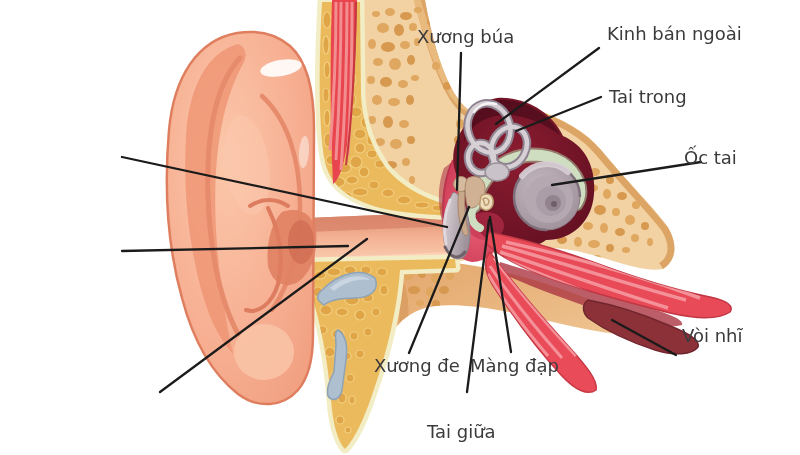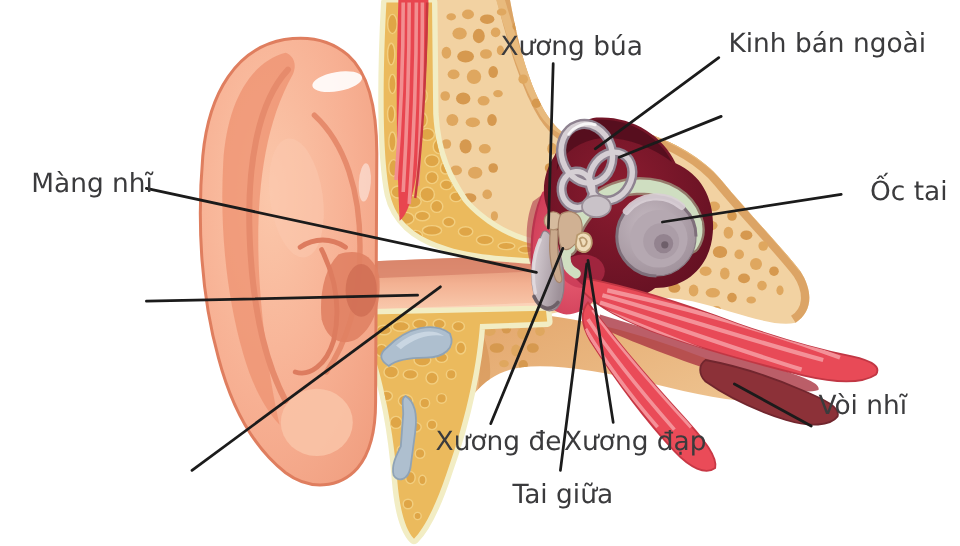--- a/index.html
+++ b/index.html
@@ -1,19 +1,19 @@
 <!DOCTYPE html>
 <html><head>
 <meta charset="utf-8">
 <style>
   html,body{margin:0;padding:0;background:#fff;}
   .stage{position:relative;width:800px;height:455px;background:#fff;overflow:hidden;
          font-family:"DejaVu Sans",sans-serif;}
   .art{position:absolute;left:0;top:0;}
-  .lbl{position:absolute;font-size:22px;line-height:1.15;font-weight:500;
+  .lbl{position:absolute;font-size:18px;line-height:1.15;font-weight:500;
        color:#3b3b3d;white-space:nowrap;letter-spacing:0;}
 </style>
 </head>
 <body>
 
 <div class="stage">
 
 <svg class="art" width="800" height="455" viewBox="0 0 800 455">
   <defs>
     <radialGradient id="gPinna" cx="40%" cy="35%" r="85%">
@@ -361,20 +361,20 @@
     <line x1="160" y1="392" x2="367" y2="239"></line>
     <line x1="409" y1="353" x2="469" y2="207"></line>
     <line x1="511" y1="352" x2="490" y2="217"></line>
     <line x1="467" y1="392" x2="489" y2="220"></line>
     <line x1="676" y1="355" x2="612" y2="320"></line>
   </g>
 </svg>
 
 <div class="lbl" style="left:417px;top:27px">Xương búa</div>
 <div class="lbl" style="left:607px;top:24px">Kinh bán ngoài</div>
-<div class="lbl" style="left:725px;top:148px">Ốc tai</div>
-<div class="lbl" style="left:26px;top:141px">Màng nhĩ</div>
-<div class="lbl" style="left:363px;top:356px">Xương đe</div>
-<div class="lbl" style="left:470px;top:356px">Xương đạp</div>
-<div class="lbl" style="left:427px;top:400px">Tai giữa</div>
+<div class="lbl" style="left:609px;top:87px">Tai trong</div>
+<div class="lbl" style="left:684px;top:148px">Ốc tai</div>
+<div class="lbl" style="left:374px;top:356px">Xương đe</div>
+<div class="lbl" style="left:470px;top:356px">Màng đạp</div>
+<div class="lbl" style="left:427px;top:422px">Tai giữa</div>
 <div class="lbl" style="left:682px;top:326px">Vòi nhĩ</div>
 
 </div>
 
 </body></html>

